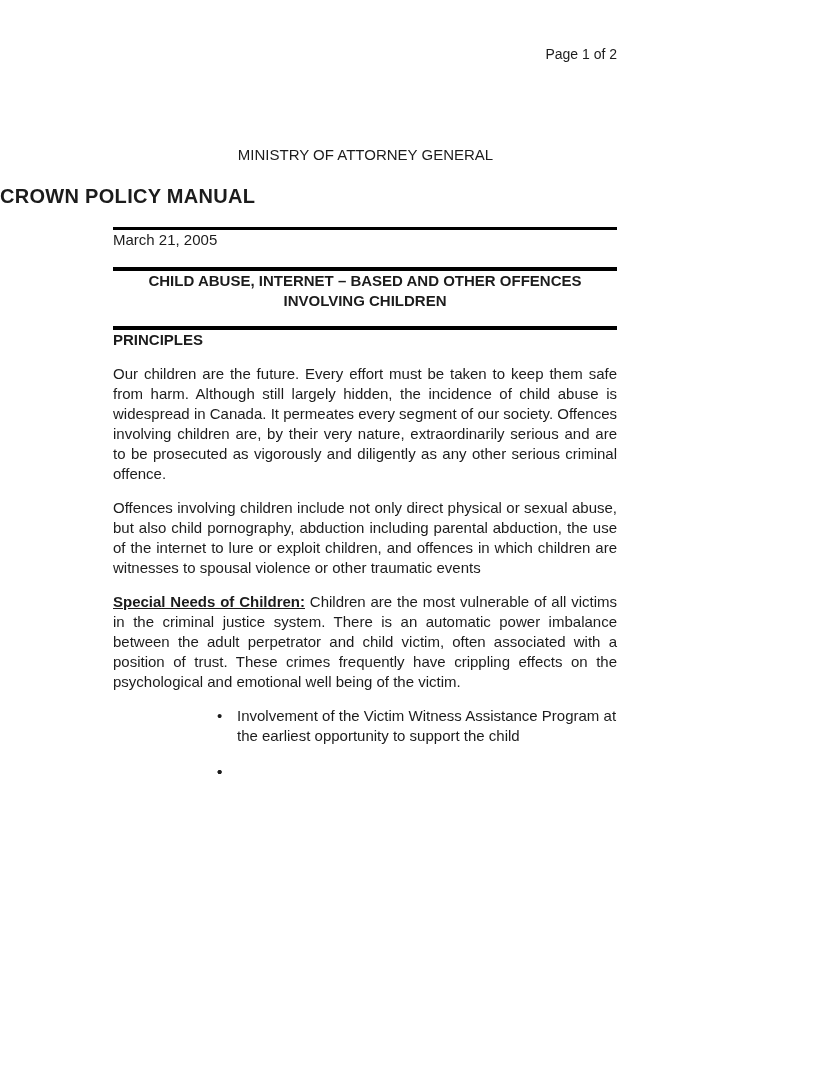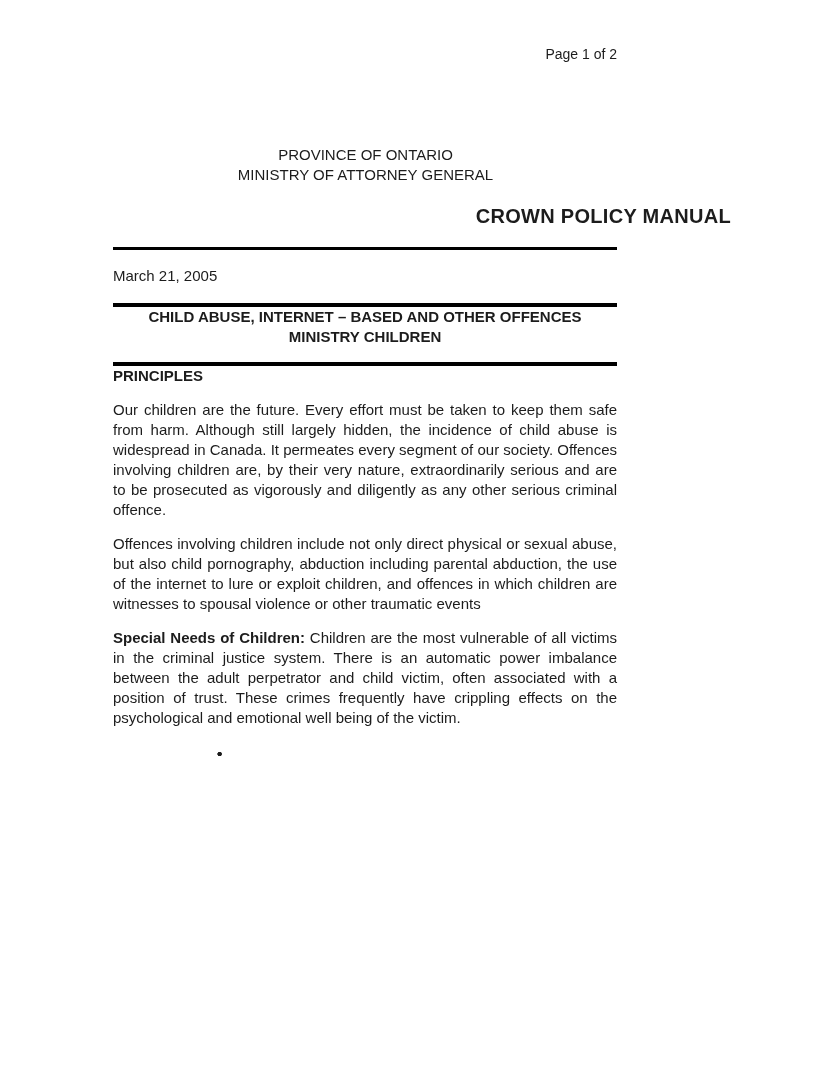--- a/index.html
+++ b/index.html
@@ -21,40 +21,40 @@
     line-height: 16px;
   }
   .org-block {
     margin-top: 83px;
     text-align: center;
     font-size: 15px;
     line-height: 20px;
   }
   .doc-title {
     margin-top: 19px;
-    text-align: right;
+    text-align: left;
     font-size: 20px;
     font-weight: bold;
     line-height: 25px;
     letter-spacing: 0.3px;
   }
   .content {
     padding-left: 113px;
     padding-right: 114px;
   }
   .rule {
     border: 0;
     margin: 0;
     background: #000000;
   }
   .rule-top { height: 3px; margin-top: 18px; }
   .rule-heading-top { height: 4px; margin-top: 17px; }
   .rule-heading-bottom { height: 4px; margin-top: 15px; }
   .date-line {
-    margin-top: 16px;
+    margin-top: 0;
     font-size: 15px;
     line-height: 20px;
   }
   .section-title {
     margin-top: 0;
     text-align: center;
     font-size: 15px;
     font-weight: bold;
     line-height: 20px;
   }
@@ -62,21 +62,21 @@
     font-size: 15px;
     font-weight: bold;
     line-height: 20px;
   }
   .para {
     margin: 14px 0 0 0;
     font-size: 15px;
     line-height: 20px;
     text-align: justify;
   }
-  .bold-lead { font-weight: bold; }
+  .bold-lead { font-weight: bold; text-decoration: underline; }
   .bullet-list {
     list-style: none;
     margin: 14px 0 0 0;
     padding: 0;
   }
   .bullet-item {
     position: relative;
     padding-left: 124px;
     margin-top: 16px;
     font-size: 15px;
@@ -91,53 +91,53 @@
   }
 </style>
 </head>
 <body>
 
 <div class="page">
 
   <div class="page-indicator">Page 1 of 2</div>
 
   <div class="org-block">
-    <div>PROVINCE OF ONTARIO</div>
     <div>MINISTRY OF ATTORNEY GENERAL</div>
   </div>
 
   <div class="doc-title">CROWN POLICY MANUAL</div>
 
   <div class="content">
 
     <hr class="rule rule-top">
 
     <div class="date-line">March 21, 2005</div>
 
     <hr class="rule rule-heading-top">
 
     <div class="section-title">
       <div>CHILD ABUSE, INTERNET – BASED AND OTHER OFFENCES</div>
-      <div>MINISTRY CHILDREN</div>
+      <div>INVOLVING CHILDREN</div>
     </div>
 
     <hr class="rule rule-heading-bottom">
 
     <div class="principles-heading">PRINCIPLES</div>
 
     <p class="para">Our children are the future.  Every effort must be taken to keep them safe from harm.  Although still largely hidden, the incidence of child abuse is widespread in Canada.  It permeates every segment of our society.  Offences involving children are, by their very nature, extraordinarily serious and are to be prosecuted as vigorously and diligently as any other serious criminal offence.</p>
 
     <p class="para">Offences involving children include not only direct physical or sexual abuse, but also child pornography, abduction including parental abduction, the use of the internet to lure or exploit children, and offences in which children are witnesses to spousal violence or other traumatic events</p>
 
     <p class="para"><span class="bold-lead">Special Needs of Children:</span><span> Children are the most vulnerable of all victims in the criminal justice system.  There is an automatic power imbalance between the adult perpetrator and child victim, often associated with a position of trust.  These crimes frequently have crippling effects on the psychological and emotional well being of the victim.</span></p>
 
 
     <ul class="bullet-list">
       <li class="bullet-item">
         <span class="bullet-marker">•</span>
+        <span class="bullet-text">Involvement of the Victim Witness Assistance Program at the earliest opportunity to support the child</span>
       </li>
       <li class="bullet-item">
         <span class="bullet-marker">•</span>
       </li>
       <li class="bullet-item">
         <span class="bullet-marker">•</span>
       </li>
     </ul>
 
   </div>

